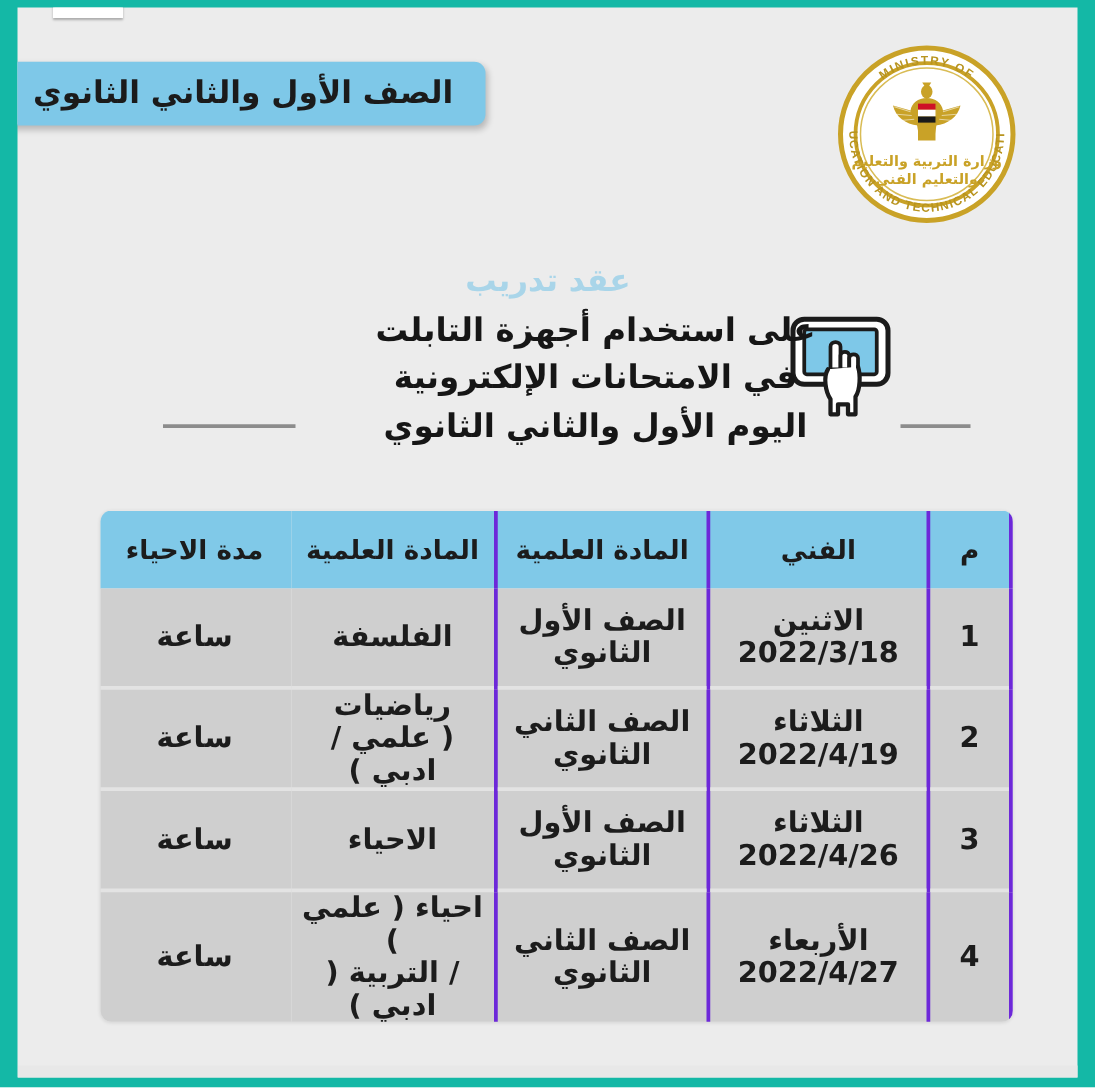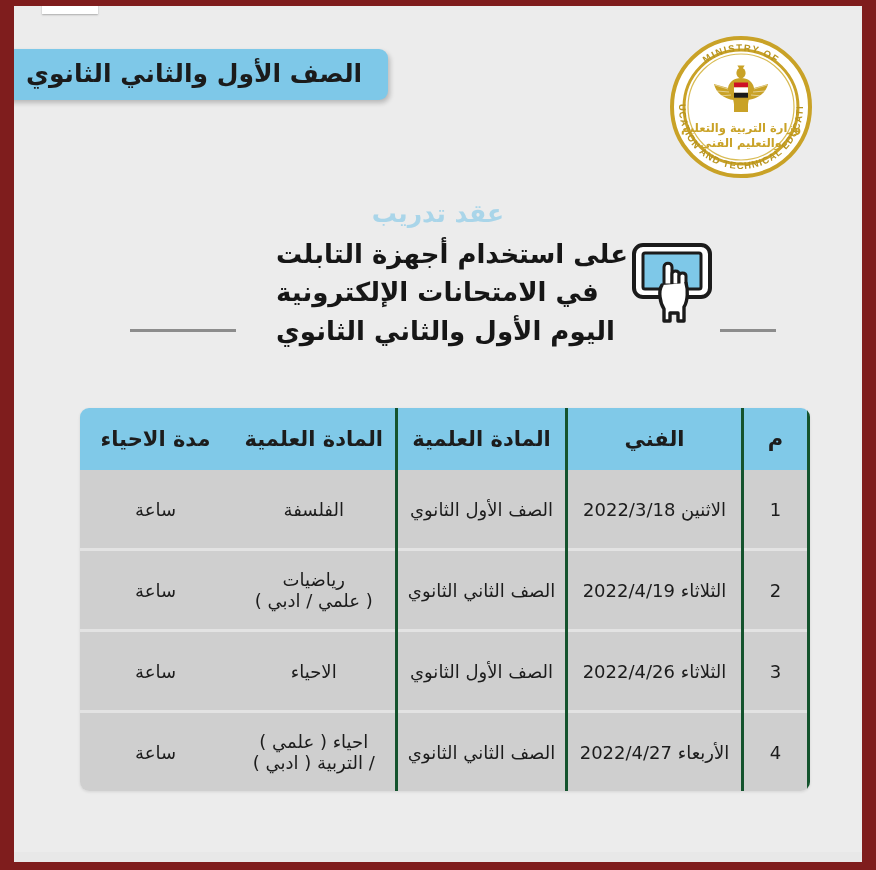--- a/index.html
+++ b/index.html
@@ -12,21 +12,21 @@
     height: 870px;
     overflow: hidden;
     font-family: "DejaVu Sans", "Liberation Sans", sans-serif;
   }
 
   
   .page {
     position: relative;
     width: 876px;
     height: 870px;
-    background: #7f1d1d;
+    background: #14b8a6;
   }
   .card {
     position: absolute;
     left: 14px;
     top: 6px;
     width: 848px;
     height: 856px;
     background: #ececec;
     overflow: hidden;
   }
@@ -83,33 +83,33 @@
     left: 0;
     top: 192px;
     width: 848px;
     text-align: center;
   }
   .subtitle {
     color: #a9d5e9;
     font-size: 25px;
     font-weight: bold;
     line-height: 1.25;
-    margin: 0 0 6px 0;
+    margin: 10px 0 6px 0;
   }
   .title-row {
     position: relative;
     width: 848px;
     height: 130px;
   }
   .title-lines {
     position: absolute;
     right: 186px;
     top: 0;
     width: 400px;
-    text-align: left;
+    text-align: center;
     color: #161616;
     font-size: 26px;
     font-weight: bold;
     line-height: 1.47;
   }
   .title-lines div { white-space: nowrap; }
 
   
   .tablet-icon {
     position: absolute;
@@ -142,36 +142,36 @@
   table.schedule {
     border-collapse: collapse;
     width: 730px;
     table-layout: fixed;
   }
   table.schedule th,
   table.schedule td {
     text-align: center;
     vertical-align: middle;
     color: #1c1c1c;
-    border-right: 3px solid #14532d;
+    border-right: 3px solid #6d28d9;
     padding: 0 4px;
   }
   table.schedule th:last-child,
   table.schedule td:last-child { border-right: none; }
 
   table.schedule thead th {
     background: #80c9e8;
     font-size: 21px;
     font-weight: bold;
     height: 62px;
   }
   table.schedule tbody td {
     background: #cfcfcf;
-    font-size: 18px;
-    font-weight: normal;
+    font-size: 23px;
+    font-weight: bold;
     height: 78px;
     border-top: 3px solid #e3e3e3;
   }
   table.schedule tbody tr:first-child td { border-top: none; }
   td.num, th.num { font-size: 23px; font-weight: bold; }
   td.day { font-weight: bold; font-size: 19px; }
   td.subject .l2 { display: block; }
 
   
   col.c-num     { width: 66px;  }

